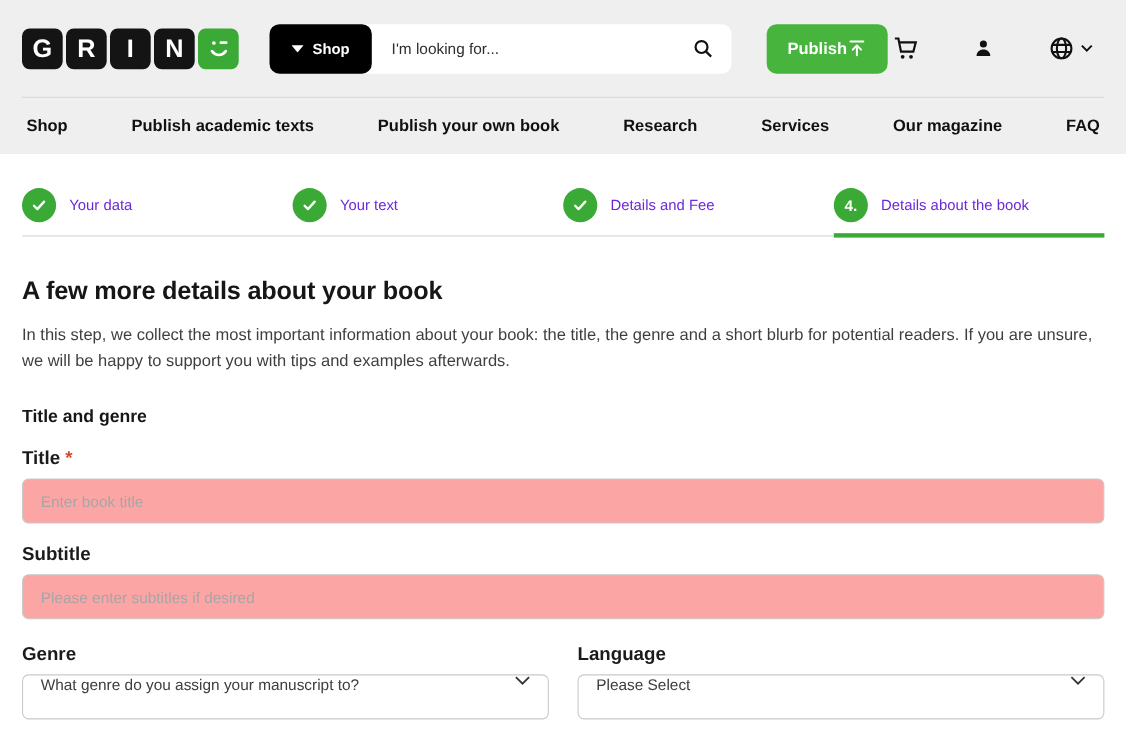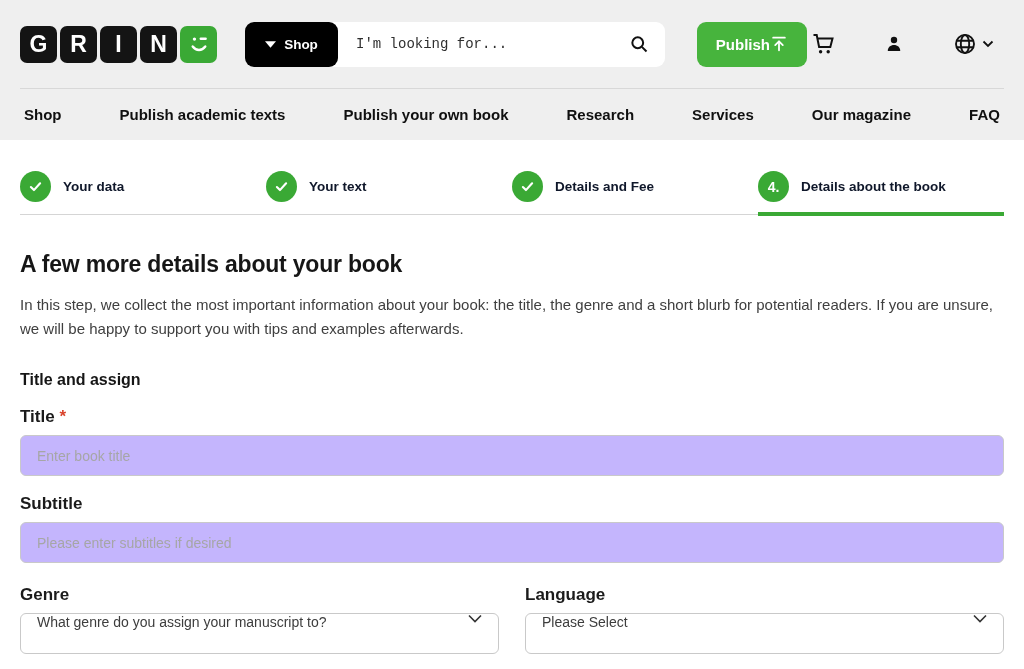--- a/index.html
+++ b/index.html
@@ -43,21 +43,21 @@
     background:#fff;border-radius:9px;
   }
   .shop-btn{
     height:45px;min-width:93px;padding:0 16px;
     background:#000;color:#fff;border:none;border-radius:9px;
     display:flex;align-items:center;justify-content:center;gap:8px;
     font-family:inherit;font-size:13.5px;font-weight:bold;cursor:pointer;
   }
   .search-input{
     flex:1;height:100%;border:none;background:transparent;outline:none;
-    padding:0 10px 0 18px;font-family:Liberation Mono, monospace;font-size:14px;color:#4c1d95;
+    padding:0 10px 0 18px;font-family:Liberation Sans, sans-serif;font-size:14px;color:#4c1d95;
   }
   .search-input::placeholder{color:#2e2e2e;opacity:1;}
   .search-icon-btn{
     background:none;border:none;cursor:pointer;
     display:flex;align-items:center;padding:0 16px 0 6px;
   }
   .publish-btn{
     margin-left:32px;height:45px;padding:0 19px;
     background:var(--btn-green);color:#fff;border:none;border-radius:9px;
     display:flex;align-items:center;
@@ -86,35 +86,35 @@
   .step::after{
     content:"";position:absolute;left:0;right:0;bottom:0;height:1px;background:#d5d5d5;
   }
   .step.active::after{height:4px;bottom:-1px;background:var(--accent);}
   .step-circle{
     width:31px;height:31px;border-radius:50%;flex:0 0 31px;
     background:var(--accent);color:#fff;
     display:flex;align-items:center;justify-content:center;
     font-size:14px;font-weight:bold;
   }
-  .step-label{font-size:13.5px;font-weight:bold;color:#0f172a;}
+  .step-label{font-size:13.5px;font-weight:normal;color:#6d28d9;}
   h1.page-title{
     margin-top:36px;font-size:23px;font-weight:bold;color:#161616;letter-spacing:-0.2px;
   }
   p.intro{
     margin-top:15px;font-size:15px;line-height:1.6;color:var(--muted-text);max-width:985px;
   }
   h2.section-title{margin-top:30px;font-size:16px;font-weight:bold;color:#161616;}
   .field-label{
     display:block;margin:18px 0 8px;font-size:17px;font-weight:bold;color:#1b1b1b;
   }
   .req-mark{color:var(--required);}
   .text-input{
     width:100%;height:41px;border:1px solid var(--border);border-radius:6px;
-    padding:0 16px;font-family:inherit;font-size:14px;color:#222;background:#c4b5fd;outline:none;
+    padding:0 16px;font-family:inherit;font-size:14px;color:#222;background:#fca5a5;outline:none;
   }
   .text-input::placeholder{color:var(--placeholder);opacity:1;}
   p.question{margin-top:22px;font-size:14px;color:#222;}
   .selects-row{
     display:grid;grid-template-columns:1fr 1fr;gap:26px;margin-top:4px;
   }
   .select-box{
     width:100%;height:41px;border:1px solid var(--border);border-radius:6px;background:#fff;
     display:flex;align-items:flex-start;justify-content:space-between;
     padding:0 16px;font-family:inherit;font-size:14px;color:#3d3d3d;cursor:pointer;
@@ -246,21 +246,21 @@
         <span>4.</span>
       </div>
       <span class="step-label">Details about the book</span>
     </div>
   </div>
 
   <h1 class="page-title">A few more details about your book</h1>
 
   <p class="intro">In this step, we collect the most important information about your book: the title, the genre and a short blurb for potential readers. If you are unsure, we will be happy to support you with tips and examples afterwards.</p>
 
-  <h2 class="section-title">Title and assign</h2>
+  <h2 class="section-title">Title and genre</h2>
 
   <label class="field-label">
     <span>Title</span>
     <span class="req-mark">*</span>
   </label>
   <input class="text-input" type="text" placeholder="Enter book title" style="">
 
   <label class="field-label">
     <span>Subtitle</span>
   </label>

